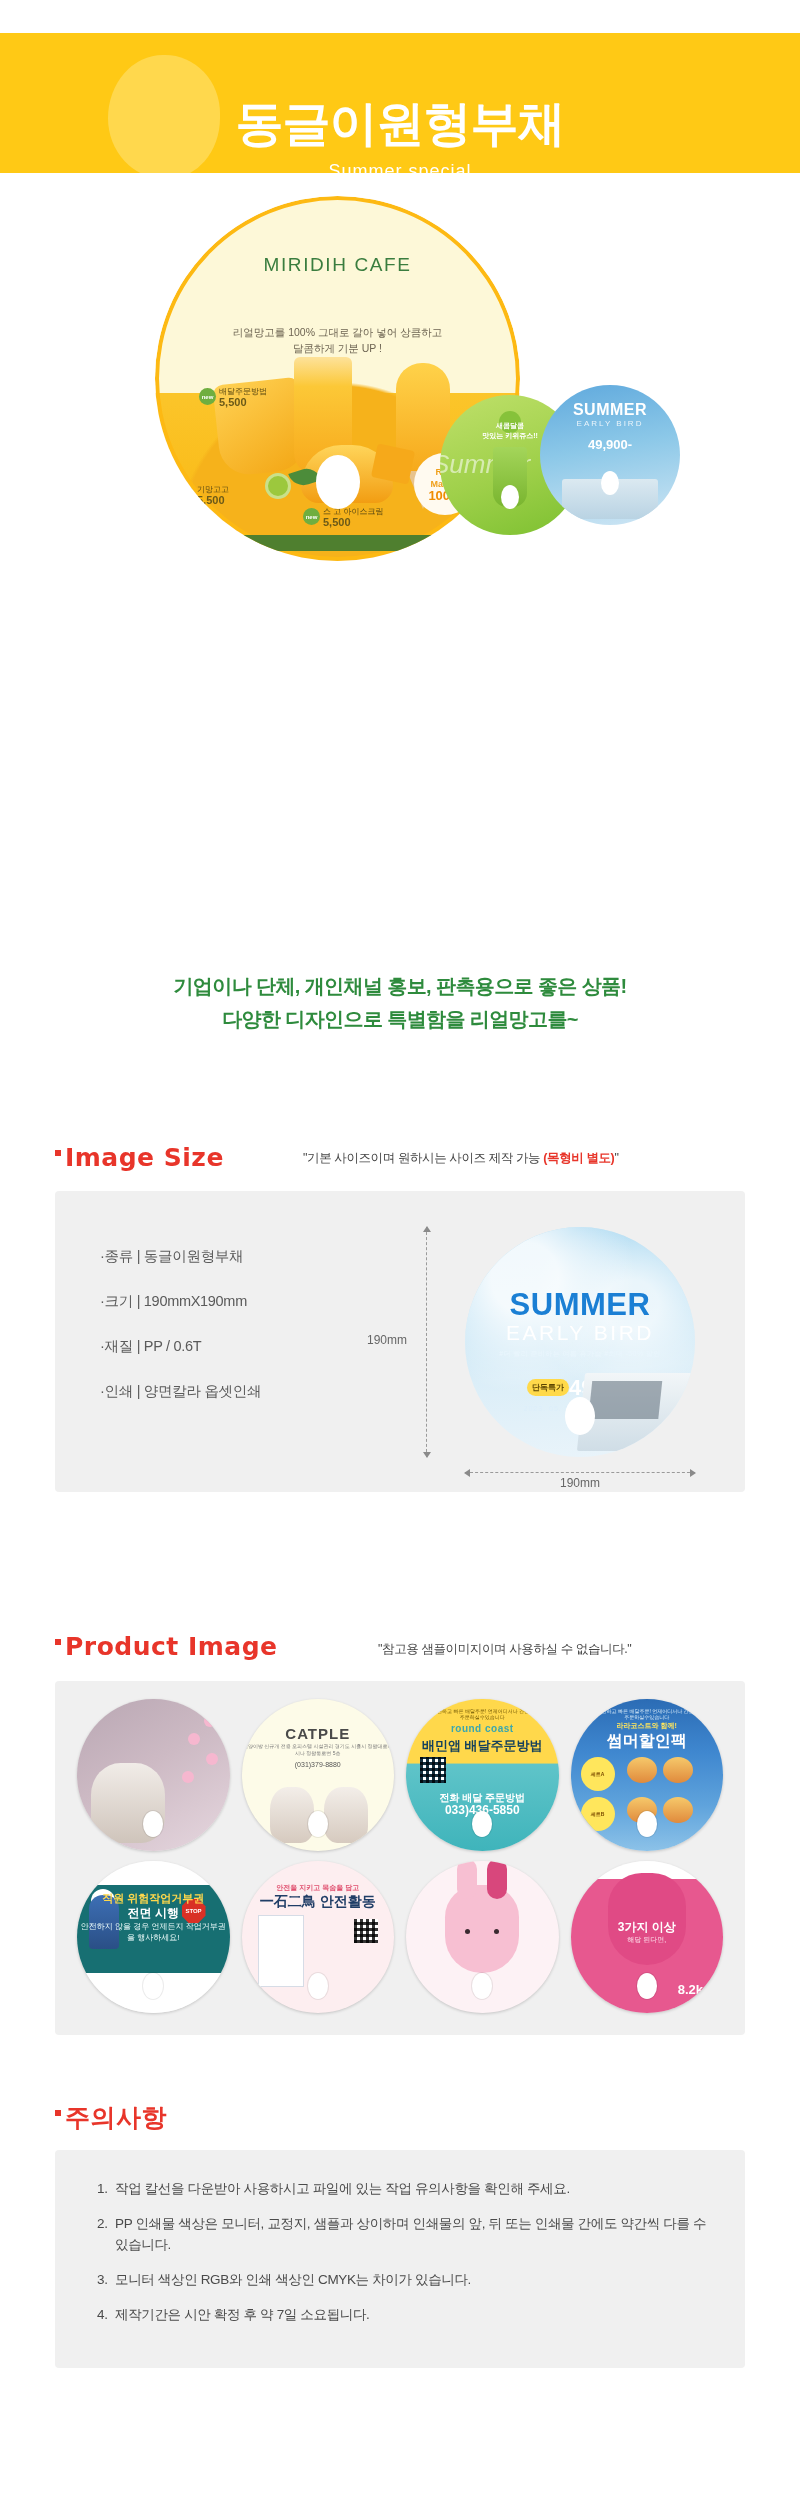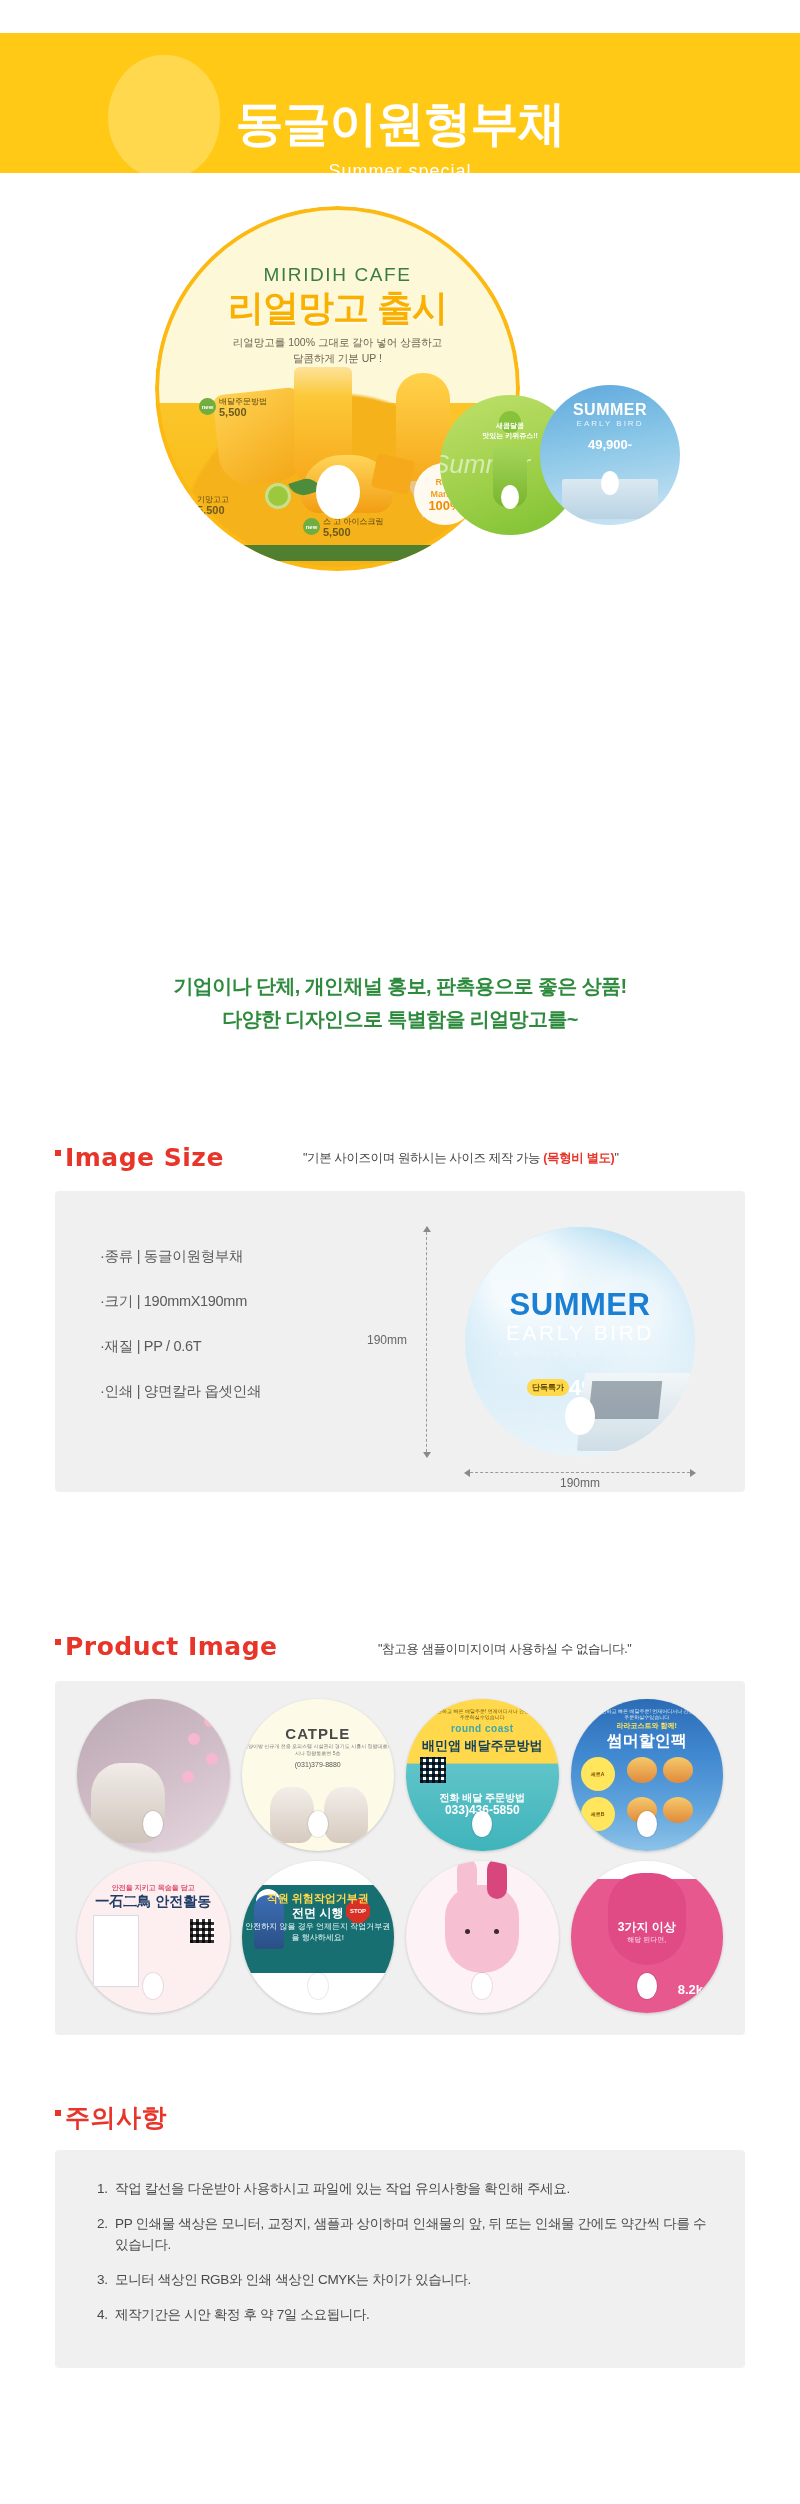--- a/index.html
+++ b/index.html
@@ -27,21 +27,21 @@
   }
   .hero-sub{
     position:absolute; left:0; top:126px; width:800px; text-align:center;
     font-size:18px; line-height:24px; color:#ffffff; letter-spacing:1px;
   }
 
   
   .hero-photo{ position:absolute; left:0; top:195px; width:800px; height:430px; }
 
   .fan-main{
-    position:absolute; left:155px; top:11px; width:365px; height:365px;
+    position:absolute; left:155px; top:1px; width:365px; height:365px;
     border-radius:50%; overflow:hidden;
     background:
       radial-gradient(circle at 50% 95%, #f6b21b 0%, #f6b21b 40%, rgba(246,178,27,0) 41%),
       linear-gradient(#fdf8d8 0%, #fdf8d8 54%, #fbc52a 54%, #f9b60f 100%);
     box-shadow:0 0 0 4px #fdb913 inset;
   }
   .fm-cafe{
     position:absolute; left:0; top:58px; width:100%; text-align:center;
     font-size:19px; letter-spacing:1.6px; color:#3a7d3f; font-weight:500;
   }
@@ -386,21 +386,20 @@
 <div class="hero-banner">
   <div class="hero-blob"></div>
   <div class="hero-title">동글이원형부채</div>
   <div class="hero-sub">Summer special</div>
 </div>
 
 <div class="hero-photo">
 
   <div class="fan-main">
     <div class="fm-cafe">MIRIDIH CAFE</div>
-    <div class="fm-head">리얼망고 출시</div>
     <div class="fm-desc">
       <span>리얼망고를 100% 그대로 갈아 넣어  상큼하고</span><br>
       <span>달콤하게 기분 UP !</span>
     </div>
     <div class="fm-art">
       <div class="fm-cake"></div>
       <div class="fm-glass"></div>
       <div class="fm-cone"></div>
       <div class="fm-slice"></div>
       <div class="fm-mangochunk"></div>
@@ -535,41 +534,41 @@
       <div class="t1">썸머할인팩</div>
       <div class="badge" style="top:58px;">세트A</div>
       <div class="badge" style="top:98px;">세트B</div>
       <div class="food" style="left:56px; top:58px;"></div>
       <div class="food" style="left:92px; top:58px;"></div>
       <div class="food" style="left:56px; top:98px;"></div>
       <div class="food" style="left:92px; top:98px;"></div>
       <div class="punch-hole"></div>
     </div>
 
-    <div class="samp s6">
-      <div class="t0">안전을 지키고 목숨을 담고</div>
-      <div class="t1">一石二鳥 안전활동</div>
-      <div class="card"></div>
-      <div class="qr"></div>
-      <div class="punch-hole"></div>
-    </div>
-
     <div class="samp s5">
       <div class="helmet"></div>
       <div class="worker"></div>
       <div class="stop">STOP</div>
       <div class="t1">직원 위험작업거부권</div>
       <div class="t2">전면 시행</div>
       <div class="t3">안전하지 않을 경우
 언제든지
 작업거부권을
 행사하세요!</div>
       <div class="punch-hole"></div>
     </div>
 
+    <div class="samp s6">
+      <div class="t0">안전을 지키고 목숨을 담고</div>
+      <div class="t1">一石二鳥 안전활동</div>
+      <div class="card"></div>
+      <div class="qr"></div>
+      <div class="punch-hole"></div>
+    </div>
+
     <div class="samp s7">
       <div class="rabbit">
         <div class="ear" style="left:12px;"></div>
         <div class="ear" style="right:12px; background:#d8477c;"></div>
         <div class="face-dot" style="left:20px; top:44px;"></div>
         <div class="face-dot" style="right:20px; top:44px;"></div>
       </div>
       <div class="punch-hole"></div>
     </div>
 

